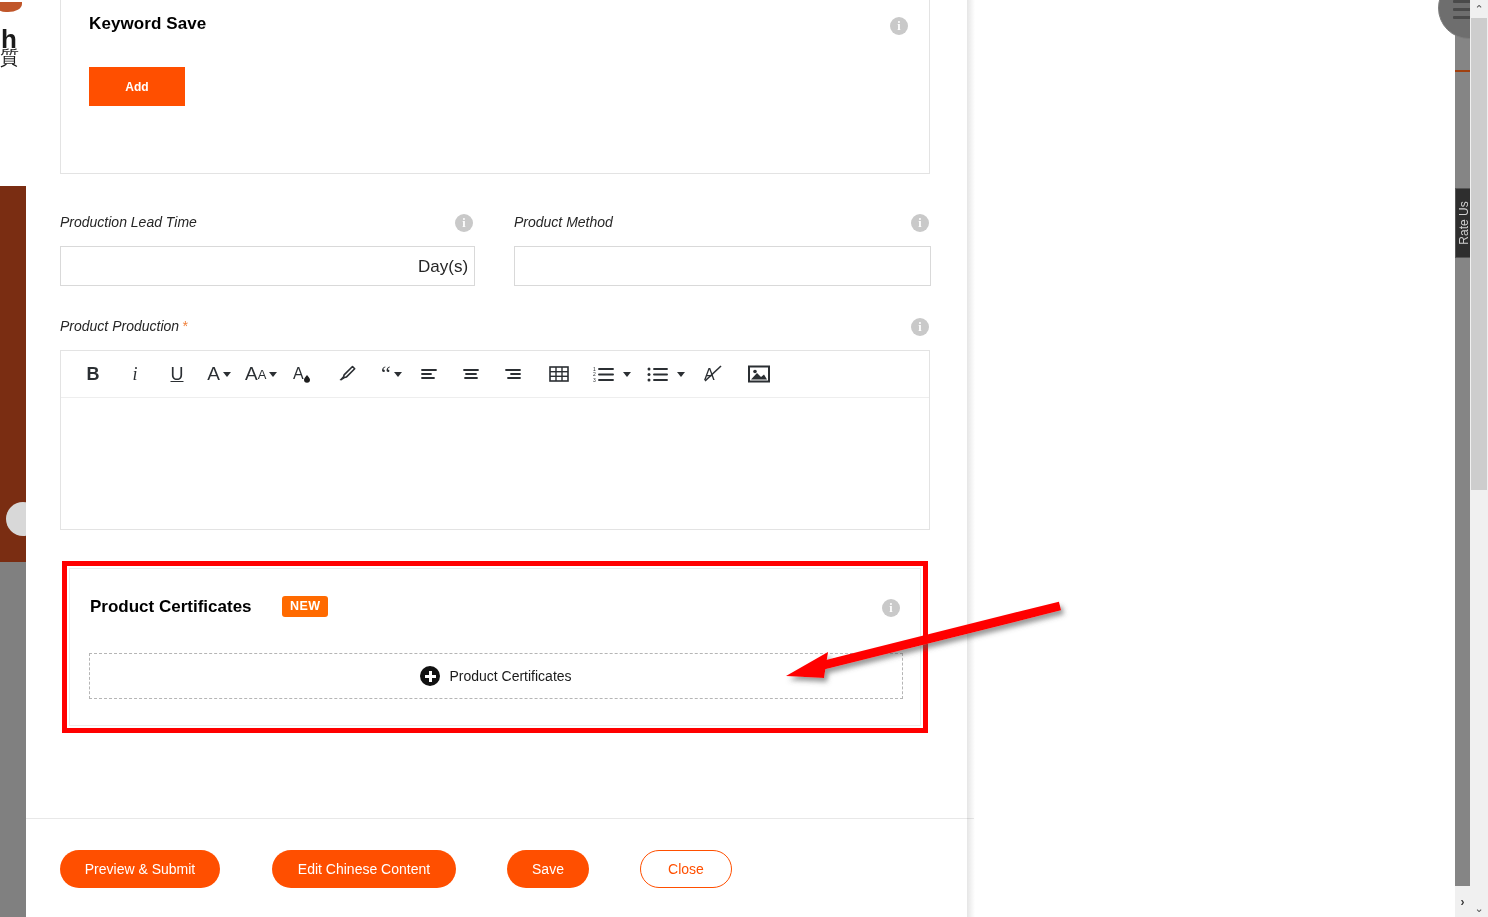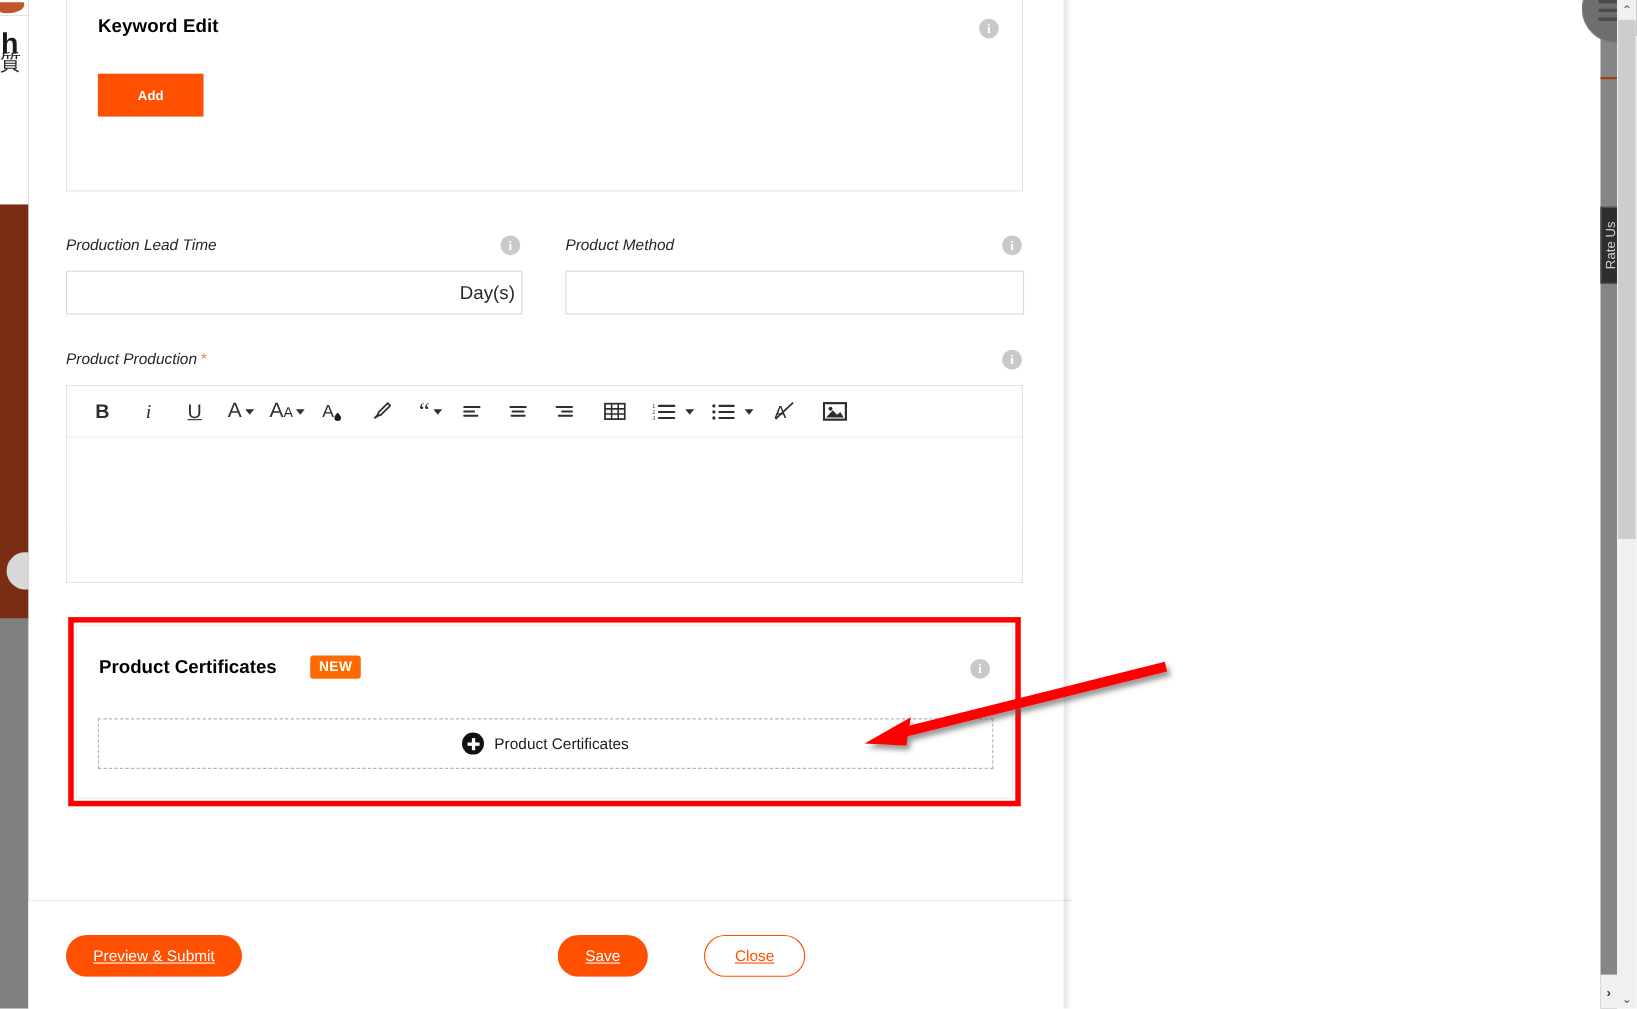--- a/index.html
+++ b/index.html
@@ -245,21 +245,20 @@
     border-top: 1px solid #e8e8e8;
   }
   .btn {
     position: absolute; top: 31px;
     height: 38px; border-radius: 19px;
     display: flex; align-items: center; justify-content: center;
     font-size: 14px;
     cursor: pointer;
     border: 1px solid transparent;
     font-family: "Liberation Sans", sans-serif;
-    text-decoration: underline;
   }
   .btn-primary { background: #ff4f00; color: #ffffff; }
   .btn-outline {
     background: #ffffff; color: #ff4f00; border: 1px solid #ff4f00;
   }
   #btn-preview { left: 34px; width: 160px; }
   #btn-chinese { left: 246px; width: 184px; }
   #btn-save    { left: 481px; width: 82px; }
   #btn-close   { left: 614px; width: 92px; }
 
@@ -349,21 +348,21 @@
       <div class="ls-cjk">質</div>
     </div>
     <div class="ls-brown">
       <div class="ls-circle"></div>
     </div>
   </div>
 
   <div class="page">
 
     <section class="card" id="keyword-card">
-      <div class="card-title">Keyword Edit</div>
+      <div class="card-title">Keyword Save</div>
       <div class="info-dot" id="kw-info">i</div>
       <div class="kw-inputrow">
         <button class="kw-add">Add</button>
       </div>
     </section>
 
     <div class="field-label" style="left:34px; top:214px;">Production Lead Time</div>
     <div class="info-dot" style="left:429px; top:214px;">i</div>
     <input class="txt-input" style="left: 34px; top: 246px; width: 415px;" type="text">
     <div class="unit-suffix" style="left:392px; top:257px;">Day(s)</div>
@@ -513,20 +512,21 @@
     <div class="new-badge">NEW</div>
     <div class="info-dot" id="cert-info">i</div>
     <div class="dropzone">
       <span class="plus-circle"></span>
       <span class="dz-label">Product Certificates</span>
     </div>
   </section>
 
   <div id="action-bar">
     <div class="btn btn-primary" id="btn-preview">Preview &amp; Submit</div>
+    <div class="btn btn-primary" id="btn-chinese">Edit Chinese Content</div>
     <div class="btn btn-primary" id="btn-save">Save</div>
     <div class="btn btn-outline" id="btn-close">Close</div>
   </div>
 
   <div class="page-shadow-r"></div>
   <div class="backdrop-right"></div>
 
   <div class="side-gray-col"></div>
   <div class="fab-circle">
     <div class="fab-lines">

